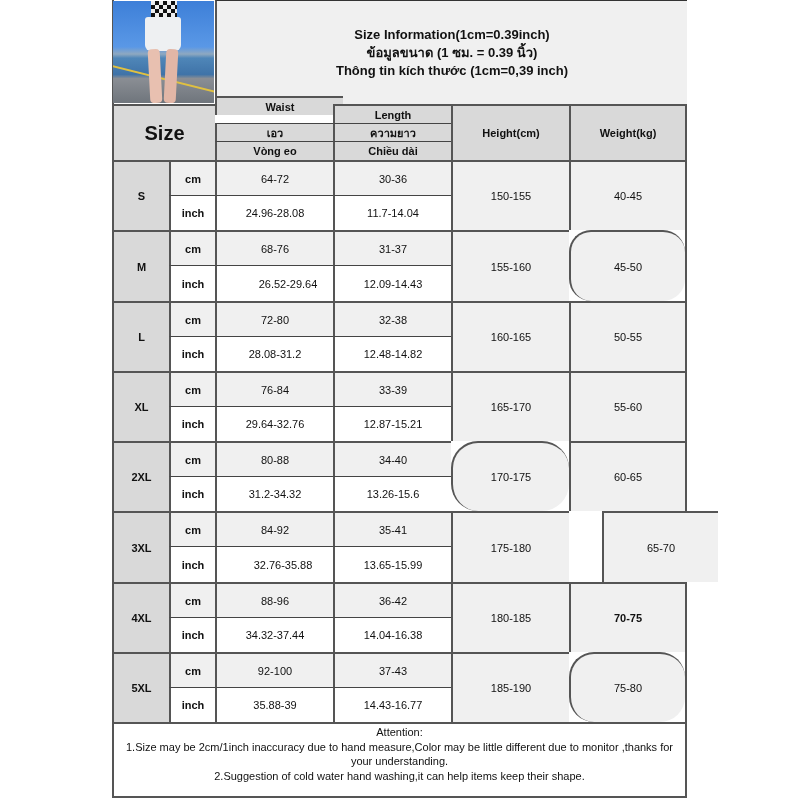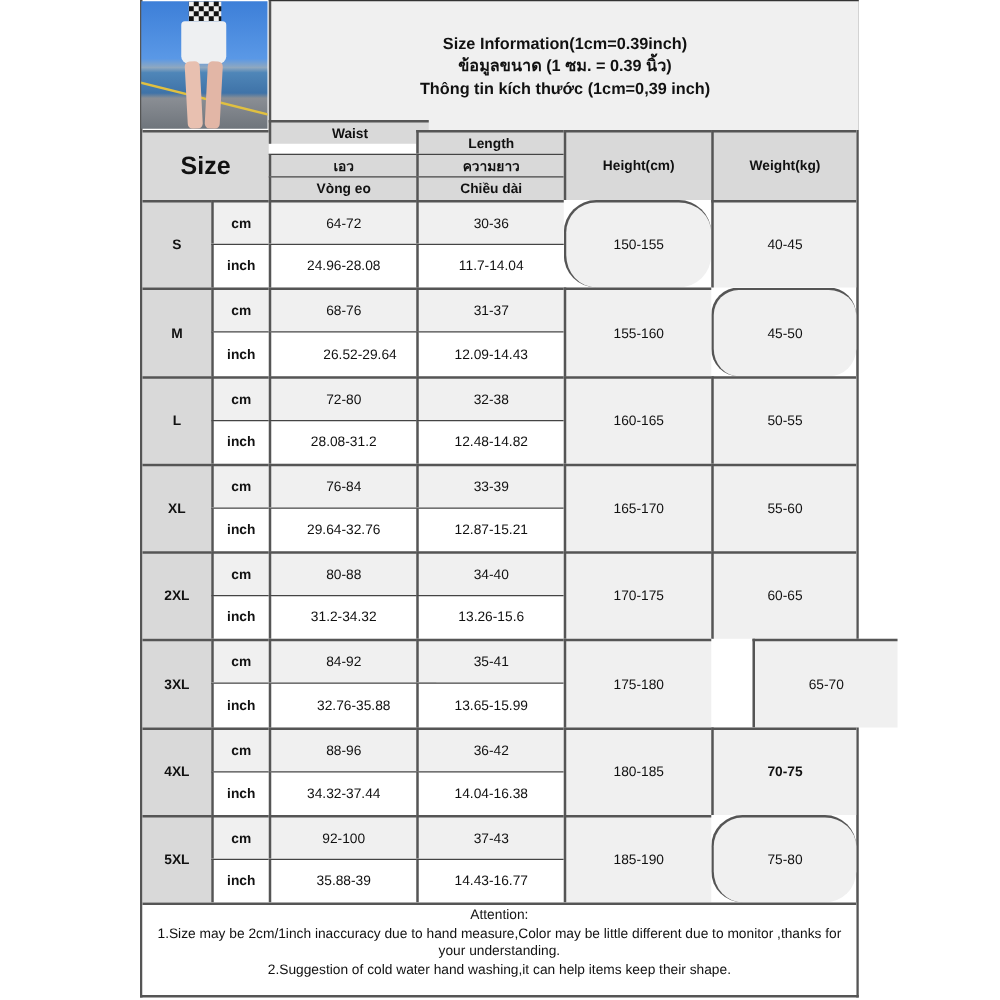--- a/index.html
+++ b/index.html
@@ -64,21 +64,21 @@
 <div class="cell hdr bl bt" style="left:569px;top:104px;width:116px;height:56px;">Weight(kg)</div>
 
 <div id="rows">
     <div class="cell hdr bold bt" style="left: 114px; top: 160px; width: 55px; height: 70px;">S</div>
     <div class="cell gray bold bl bt" style="left: 169px; top: 160px; width: 46px; height: 35px;">cm</div>
     <div class="cell white bold bl bt1" style="left: 169px; top: 195px; width: 46px; height: 35px;">inch</div>
     <div class="cell gray bl bt" style="left: 215px; top: 160px; width: 118px; height: 35px;">64-72</div>
     <div class="cell white bl bt1" style="left: 215px; top: 195px; width: 118px; height: 35px;">24.96-28.08</div>
     <div class="cell gray bl bt" style="left: 333px; top: 160px; width: 118px; height: 35px;">30-36</div>
     <div class="cell white bl bt1" style="left: 333px; top: 195px; width: 118px; height: 35px;">11.7-14.04</div>
-    <div class="cell gray bl bt" style="left: 451px; top: 160px; width: 118px; height: 70px; border-radius: 26px;">150-155</div>
+    <div class="cell gray bl bt" style="left: 451px; top: 160px; width: 118px; height: 70px;">150-155</div>
     <div class="cell gray bl bt" style="left: 569px; top: 160px; width: 116px; height: 70px;">40-45</div>
     <div class="cell hdr bold bt" style="left: 114px; top: 230px; width: 55px; height: 71px;">M</div>
     <div class="cell gray bold bl bt" style="left: 169px; top: 230px; width: 46px; height: 35px;">cm</div>
     <div class="cell white bold bl bt1" style="left: 169px; top: 265px; width: 46px; height: 36px;">inch</div>
     <div class="cell gray bl bt" style="left: 215px; top: 230px; width: 118px; height: 35px;">68-76</div>
     <div class="cell white bl bt1" style="left: 215px; top: 265px; width: 120px; height: 36px; padding-left: 24px;">26.52-29.64</div>
     <div class="cell gray bl bt" style="left: 333px; top: 230px; width: 118px; height: 35px;">31-37</div>
     <div class="cell white bl bt1" style="left: 333px; top: 265px; width: 118px; height: 36px;">12.09-14.43</div>
     <div class="cell gray bl bt" style="left: 451px; top: 230px; width: 118px; height: 71px;">155-160</div>
     <div class="cell gray bl bt" style="left: 569px; top: 230px; width: 116px; height: 71px; border-radius: 22px;">45-50</div>
@@ -100,21 +100,21 @@
     <div class="cell white bl bt1" style="left: 333px; top: 406px; width: 118px; height: 35px;">12.87-15.21</div>
     <div class="cell gray bl bt" style="left: 451px; top: 371px; width: 118px; height: 70px;">165-170</div>
     <div class="cell gray bl bt" style="left: 569px; top: 371px; width: 116px; height: 70px;">55-60</div>
     <div class="cell hdr bold bt" style="left: 114px; top: 441px; width: 55px; height: 70px;">2XL</div>
     <div class="cell gray bold bl bt" style="left: 169px; top: 441px; width: 46px; height: 35px;">cm</div>
     <div class="cell white bold bl bt1" style="left: 169px; top: 476px; width: 46px; height: 35px;">inch</div>
     <div class="cell gray bl bt" style="left: 215px; top: 441px; width: 118px; height: 35px;">80-88</div>
     <div class="cell white bl bt1" style="left: 215px; top: 476px; width: 118px; height: 35px;">31.2-34.32</div>
     <div class="cell gray bl bt" style="left: 333px; top: 441px; width: 118px; height: 35px;">34-40</div>
     <div class="cell white bl bt1" style="left: 333px; top: 476px; width: 118px; height: 35px;">13.26-15.6</div>
-    <div class="cell gray bl bt" style="left: 451px; top: 441px; width: 118px; height: 70px;">170-175</div>
+    <div class="cell gray bl bt" style="left: 451px; top: 441px; width: 118px; height: 70px; border-radius: 27px;">170-175</div>
     <div class="cell gray bl bt" style="left: 569px; top: 441px; width: 116px; height: 70px;">60-65</div>
     <div class="cell hdr bold bt" style="left: 114px; top: 511px; width: 55px; height: 71px;">3XL</div>
     <div class="cell gray bold bl bt" style="left: 169px; top: 511px; width: 46px; height: 35px;">cm</div>
     <div class="cell white bold bl bt1" style="left: 169px; top: 546px; width: 46px; height: 36px;">inch</div>
     <div class="cell gray bl bt" style="left: 215px; top: 511px; width: 118px; height: 35px;">84-92</div>
     <div class="cell white bl bt1" style="left: 215px; top: 546px; width: 134px; height: 36px;">32.76-35.88</div>
     <div class="cell gray bl bt" style="left: 333px; top: 511px; width: 118px; height: 35px;">35-41</div>
     <div class="cell white bl bt1" style="left: 333px; top: 546px; width: 118px; height: 36px;">13.65-15.99</div>
     <div class="cell gray bl bt" style="left: 451px; top: 511px; width: 118px; height: 71px;">175-180</div>
     <div class="cell gray bl bt" style="left: 569px; top: 511px; width: 116px; height: 71px; margin-left: 33px;">65-70</div>

